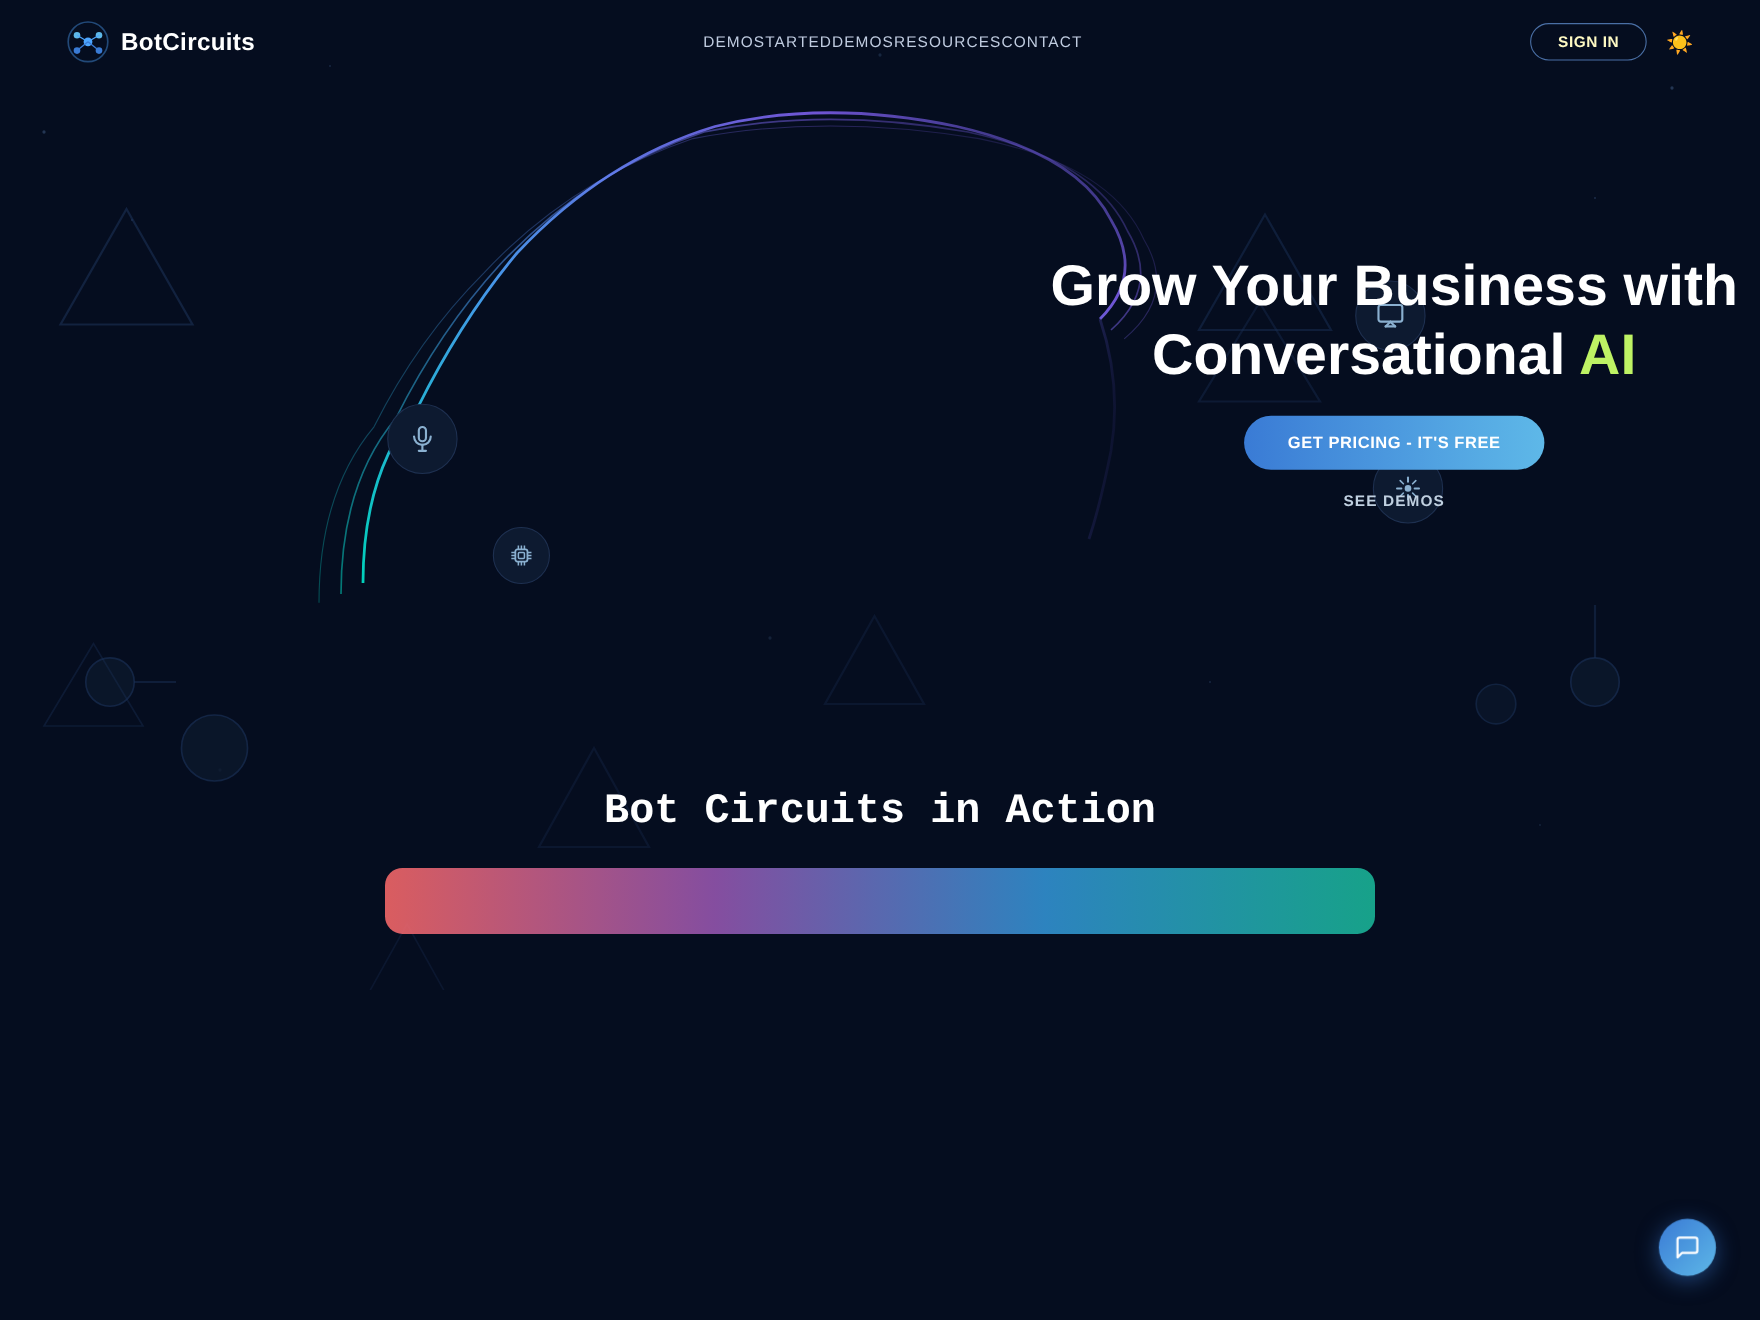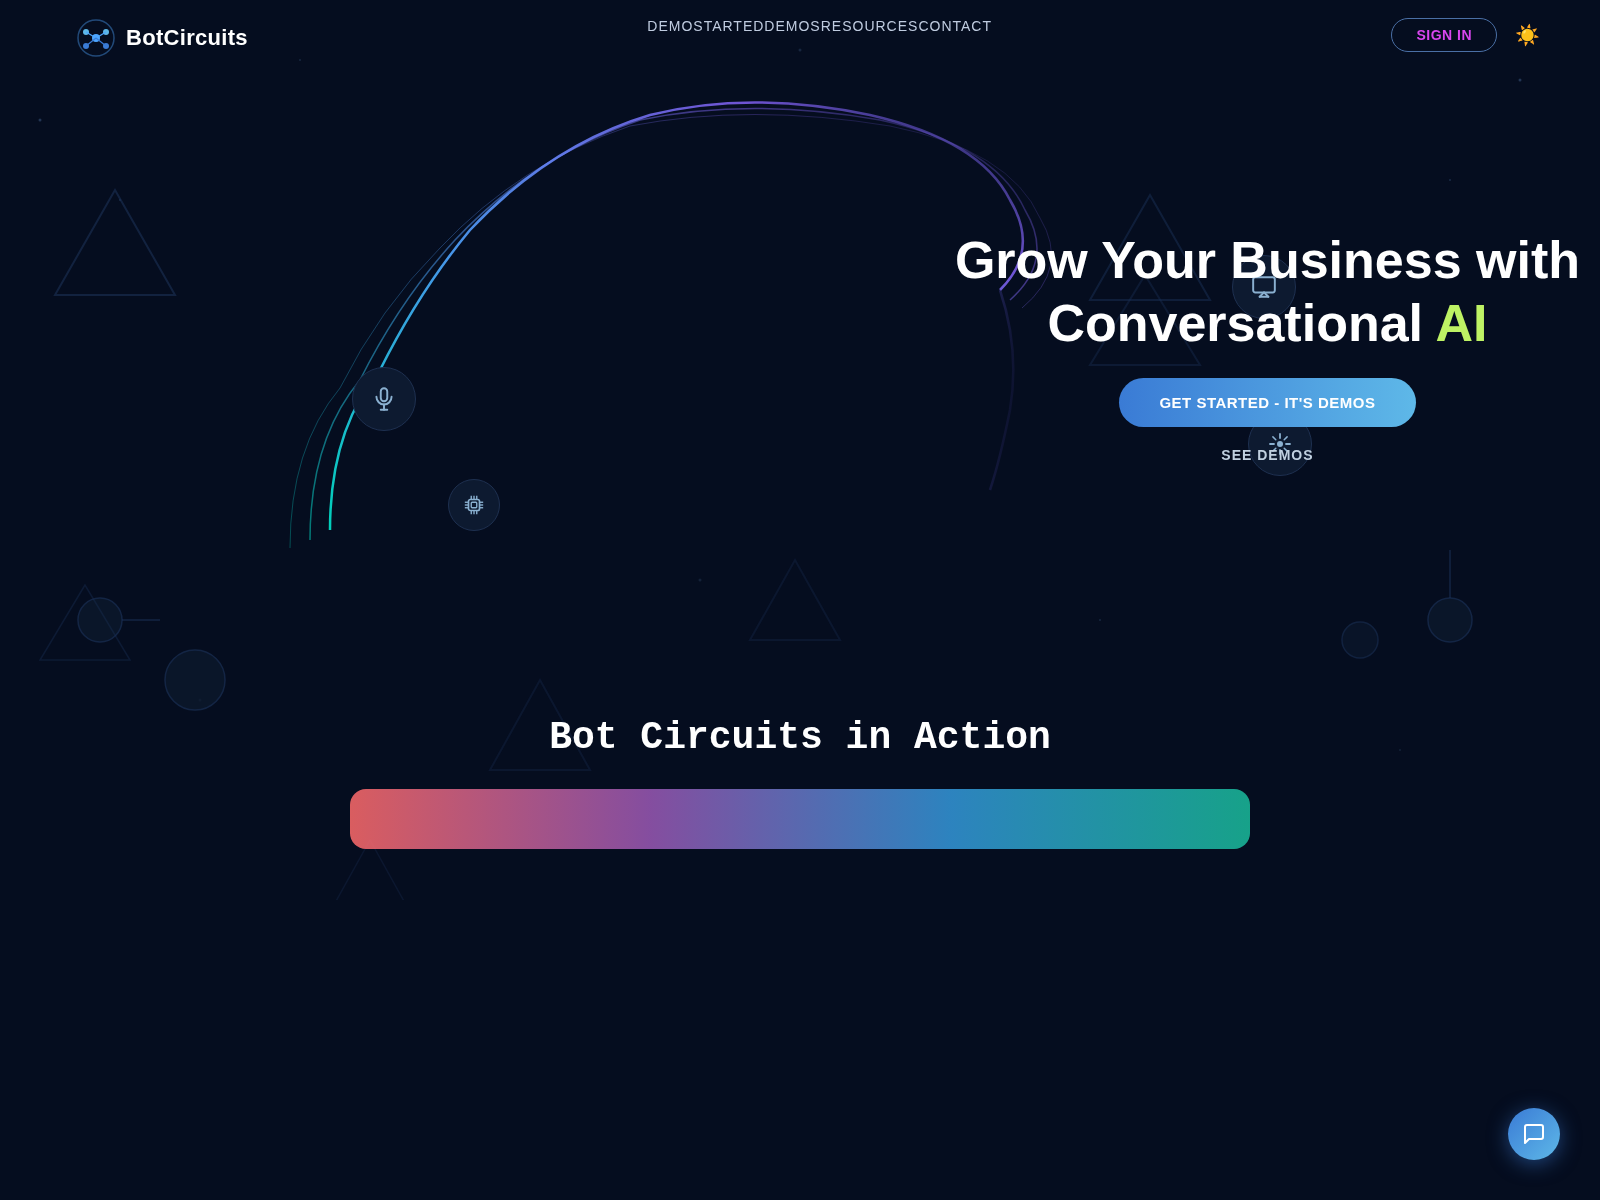--- a/index.html
+++ b/index.html
@@ -9,26 +9,25 @@
       color: #ffffff;
       font-family: -apple-system, BlinkMacSystemFont, 'Segoe UI', sans-serif;
       min-height: 1200px;
       overflow-x: hidden;
       position: relative;
     }
 
     
     .navbar {
       display: flex;
-      align-items: flex-start;
+      align-items: center;
       justify-content: space-between;
       padding: 18px 60px;
       position: relative;
       z-index: 10;
-      margin-left: 16px;
     }
 
     .logo-area {
       display: flex;
       align-items: center;
       gap: 10px;
     }
 
     .logo-icon {
       width: 40px;
@@ -58,21 +57,21 @@
 
     .nav-right {
       display: flex;
       align-items: center;
       gap: 18px;
     }
 
     .sign-in-btn {
       border: 1.5px solid #4a6fa5;
       background: transparent;
-      color: #d946ef;
+      color: #fef9c3;
       padding: 8px 24px;
       border-radius: 30px;
       font-size: 14px;
       font-weight: 600;
       letter-spacing: 0.5px;
       cursor: pointer;
     }
 
     .theme-icon {
       color: #c0cce0;
@@ -366,21 +365,21 @@
       <line x1="18" y1="12" x2="22" y2="12" stroke="#8ab0d0" stroke-width="1.5"></line>
       <line x1="18" y1="15" x2="22" y2="15" stroke="#8ab0d0" stroke-width="1.5"></line>
     </svg>
   </div>
 
   <div class="hero-content">
     <h1 class="hero-title">
       <span>Grow Your Business with</span><br>
       <span>Conversational </span><span class="highlight">AI</span>
     </h1>
-    <button class="cta-btn">GET STARTED - IT'S DEMOS</button>
+    <button class="cta-btn">GET PRICING - IT'S FREE</button>
     <a class="see-demos">SEE DEMOS</a>
   </div>
 </section>
 
 <section class="bottom-section">
   <h2 class="bottom-title">Bot Circuits in Action</h2>
   <div class="bottom-card"></div>
 </section>
 
 <div class="chat-bubble-btn">

